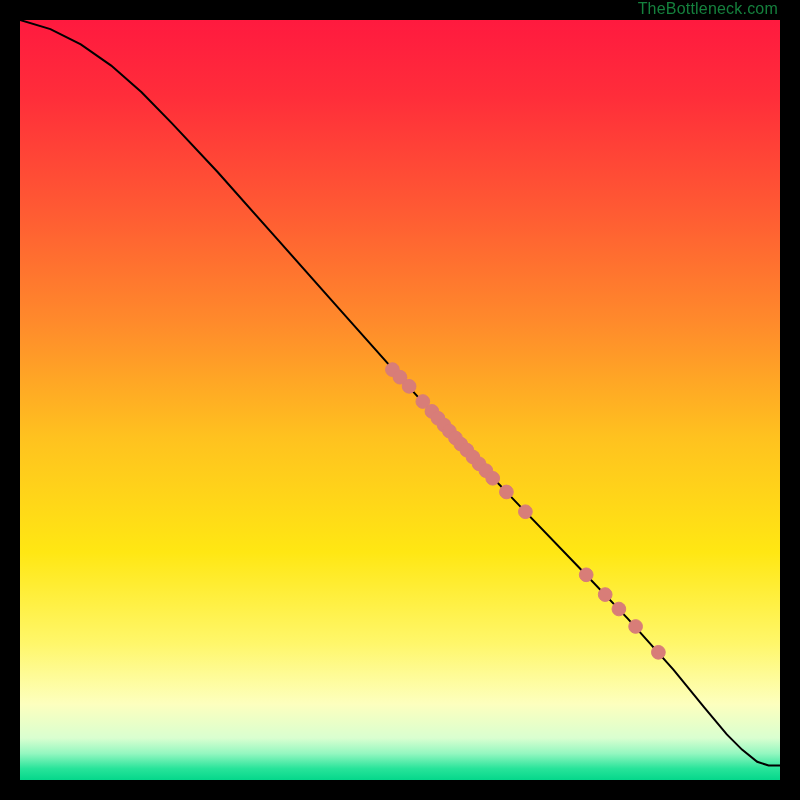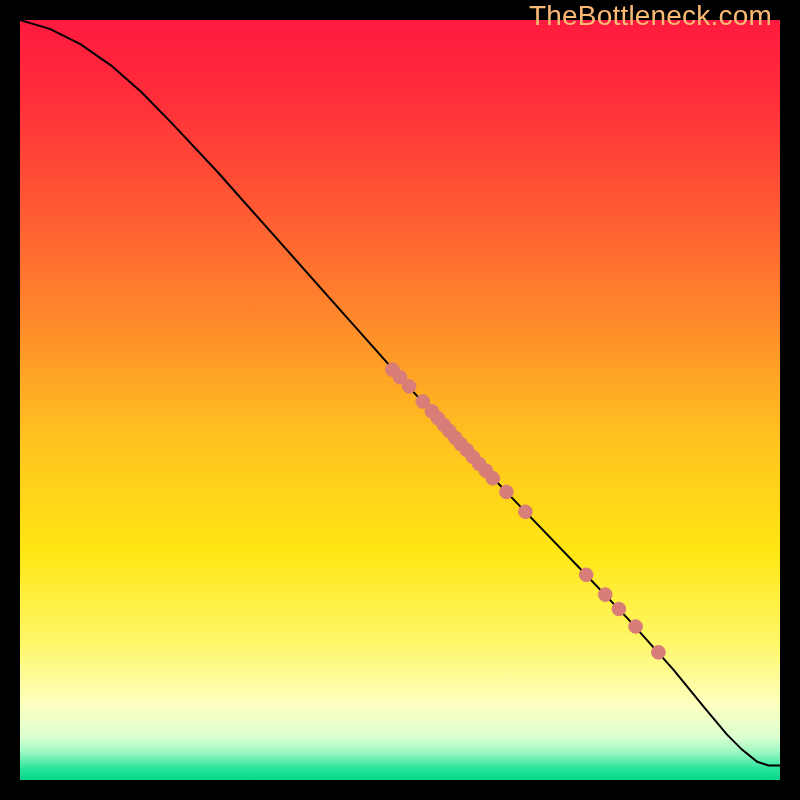--- a/index.html
+++ b/index.html
@@ -22,23 +22,23 @@
   .plot {
     position: absolute;
     left: 0;
     top: 0;
     width: 760px;
     height: 760px;
   }
   .watermark {
     position: absolute;
     top: 0px;
-    right: 28px;
-    color: #fdba74;
-    font-size: 28px;
+    right: 22px;
+    color: #15803d;
+    font-size: 16px;
     font-weight: 500;
     letter-spacing: 0.2px;
     user-select: none;
   }
   svg { display: block; }
 </style>
 </head>
 <body>
 
 <div class="frame">

